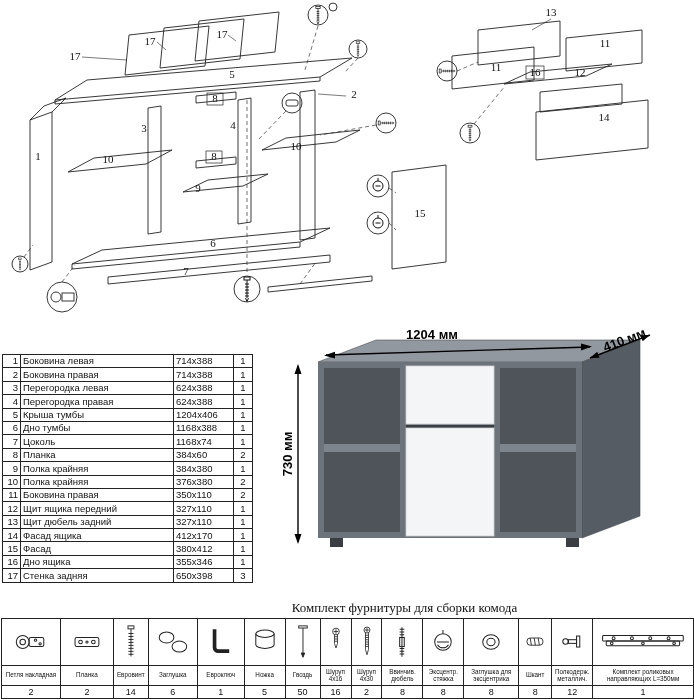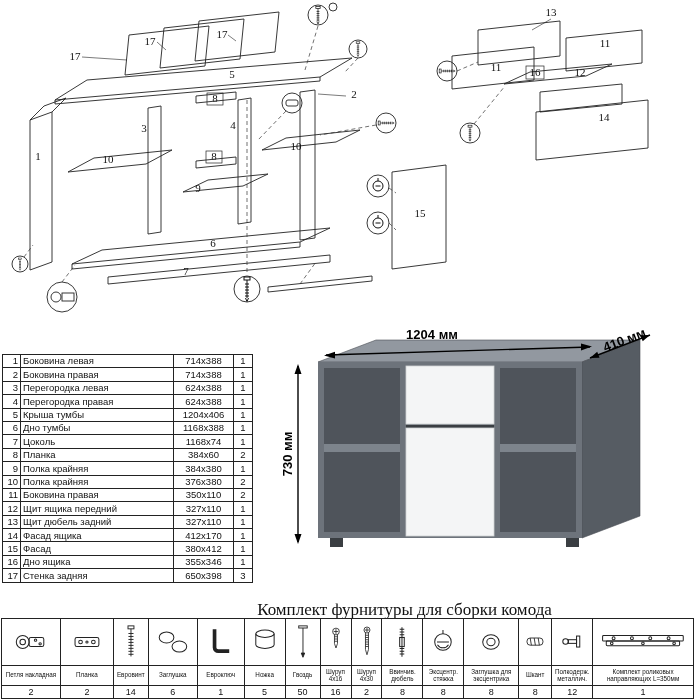--- a/index.html
+++ b/index.html
@@ -6,26 +6,26 @@
   .page{position:relative;width:694px;height:700px;background:#fff;overflow:hidden;
         font-family:"Liberation Sans",sans-serif;color:#111;}
   .abs{position:absolute;}
 
   
   .parts{position:absolute;left:2px;top:354px;border-collapse:collapse;table-layout:fixed;
          font-size:9.5px;line-height:1;background:#fff;}
   .parts td{border:1px solid #222;height:12.4px;padding:0 2px;white-space:nowrap;overflow:hidden;vertical-align:middle;}
   .parts .c-num{width:13px;text-align:right;}
   .parts .c-name{width:148px;text-align:left;margin-left:39px;}
-  .parts .c-size{width:55px;text-align:center;}
+  .parts .c-size{width:55px;text-align:left;}
   .parts .c-qty{width:14px;text-align:center;}
 
   
   .hw-title{position:absolute;left:115px;top:600px;width:579px;text-align:center;
-            font-family:"Liberation Serif",serif;font-size:17px;}
+            font-family:"Liberation Serif",serif;font-size:13px;}
   .hw-table{position:absolute;left:1px;top:618px;width:691px;height:79px;display:flex;
             border:1px solid #222;background:#fff;}
   .hw-col{display:flex;flex-direction:column;border-right:1px solid #222;min-width:0;}
   .hw-col:last-child{border-right:none;}
   .hw-icon{height:46px;border-bottom:1px solid #222;display:flex;align-items:center;justify-content:center;overflow:hidden;}
   .hw-icon svg{width:100%;height:44px;}
   .hw-name{flex:1;border-bottom:1px solid #222;font-size:6.3px;line-height:1.08;text-align:center;
            display:flex;align-items:center;justify-content:center;padding:1px;overflow:hidden;}
   .hw-qty{height:12px;font-size:9px;display:flex;align-items:center;justify-content:center;}
 

